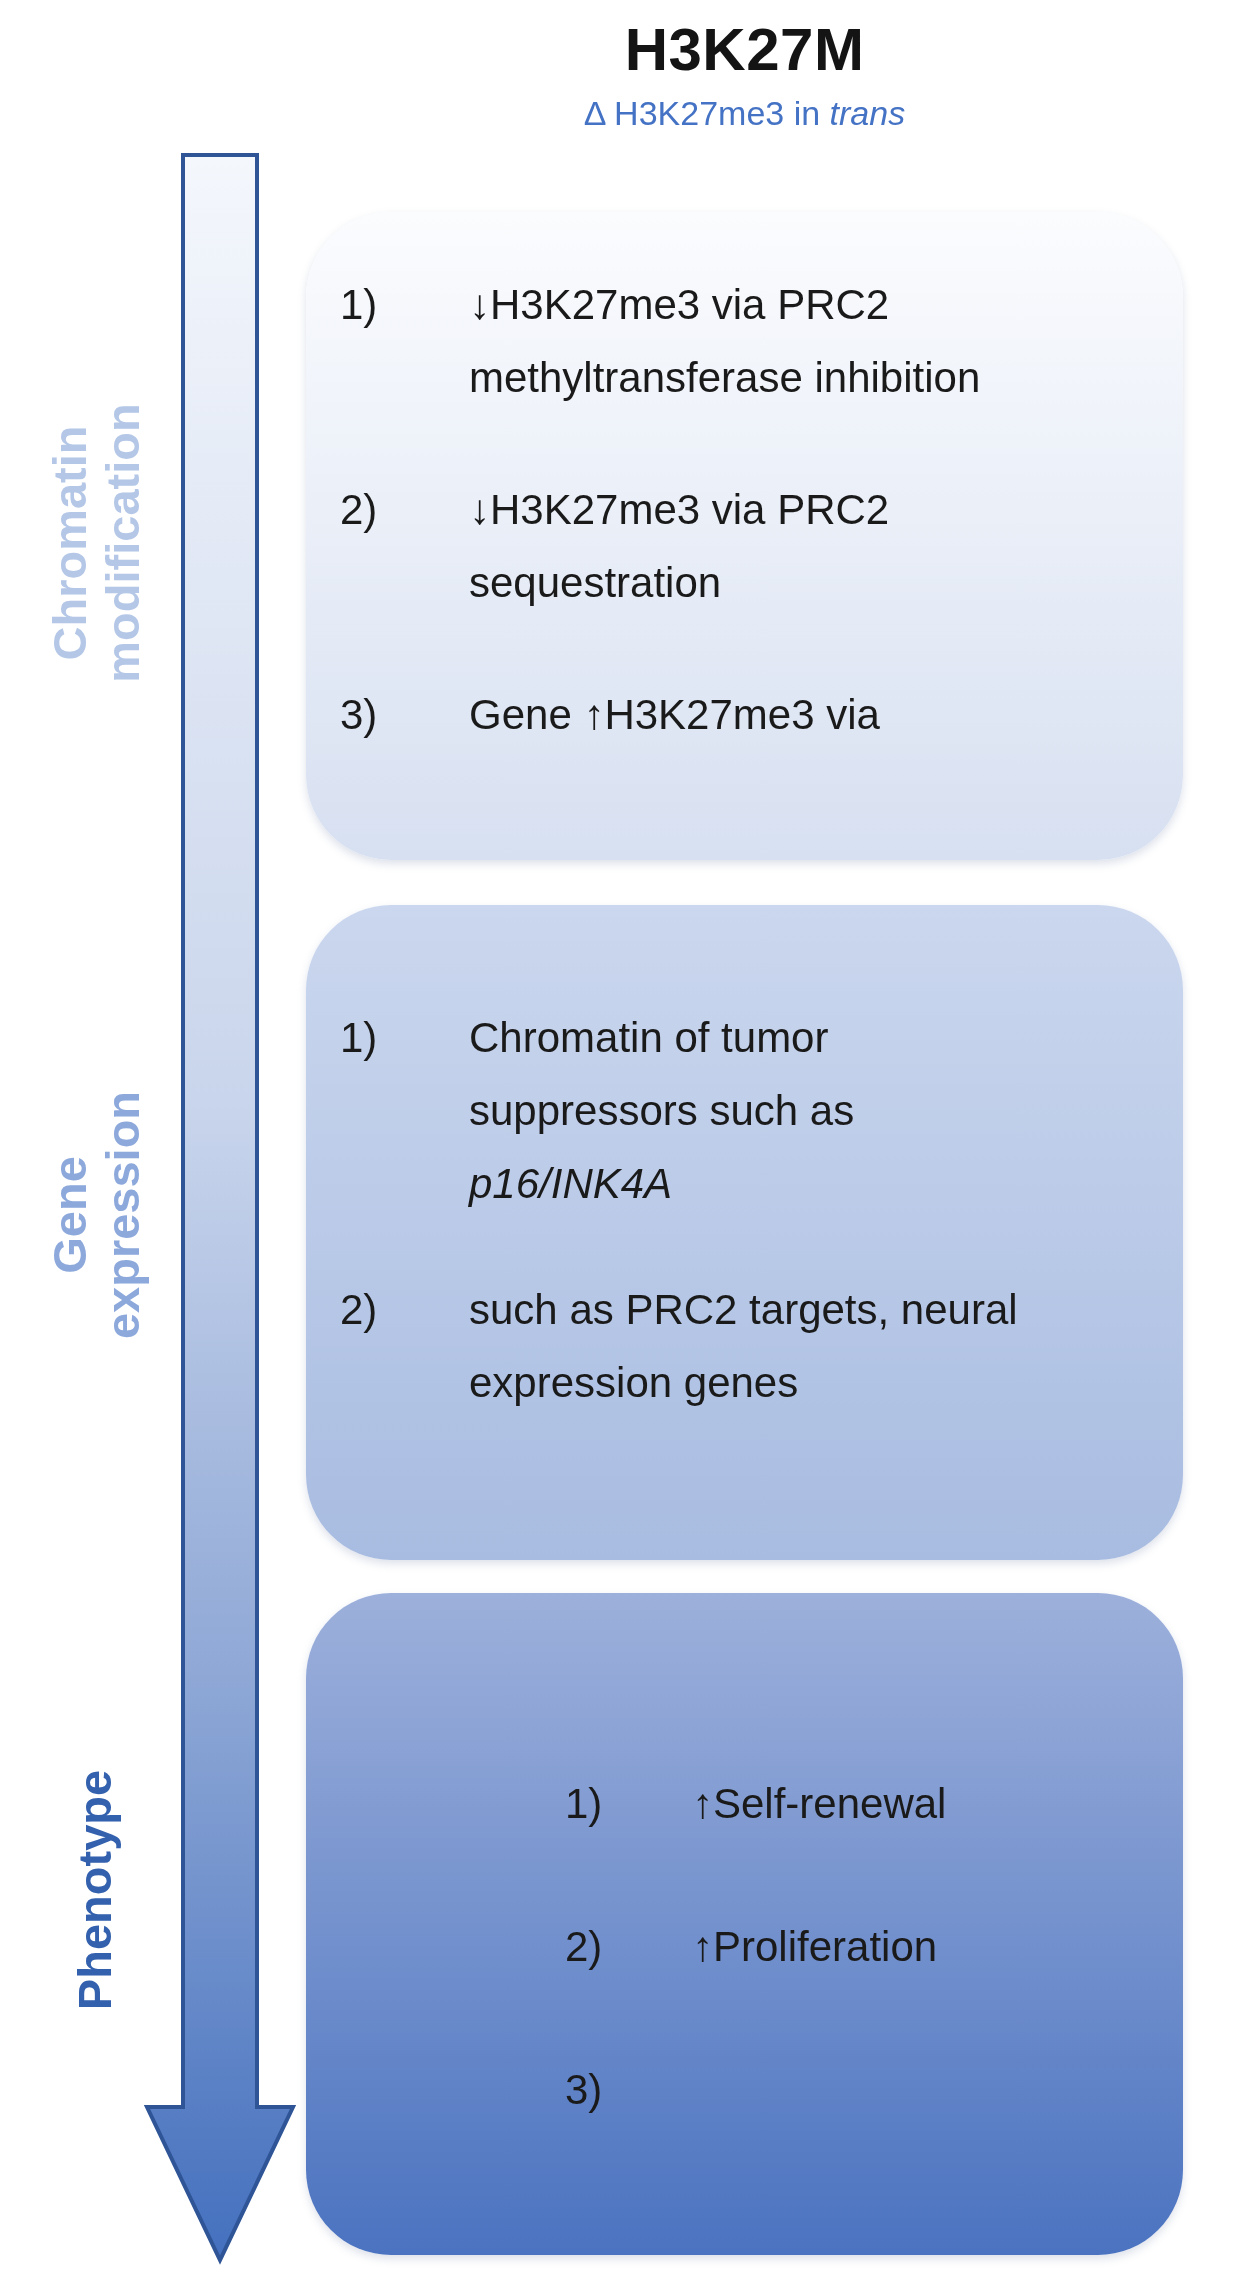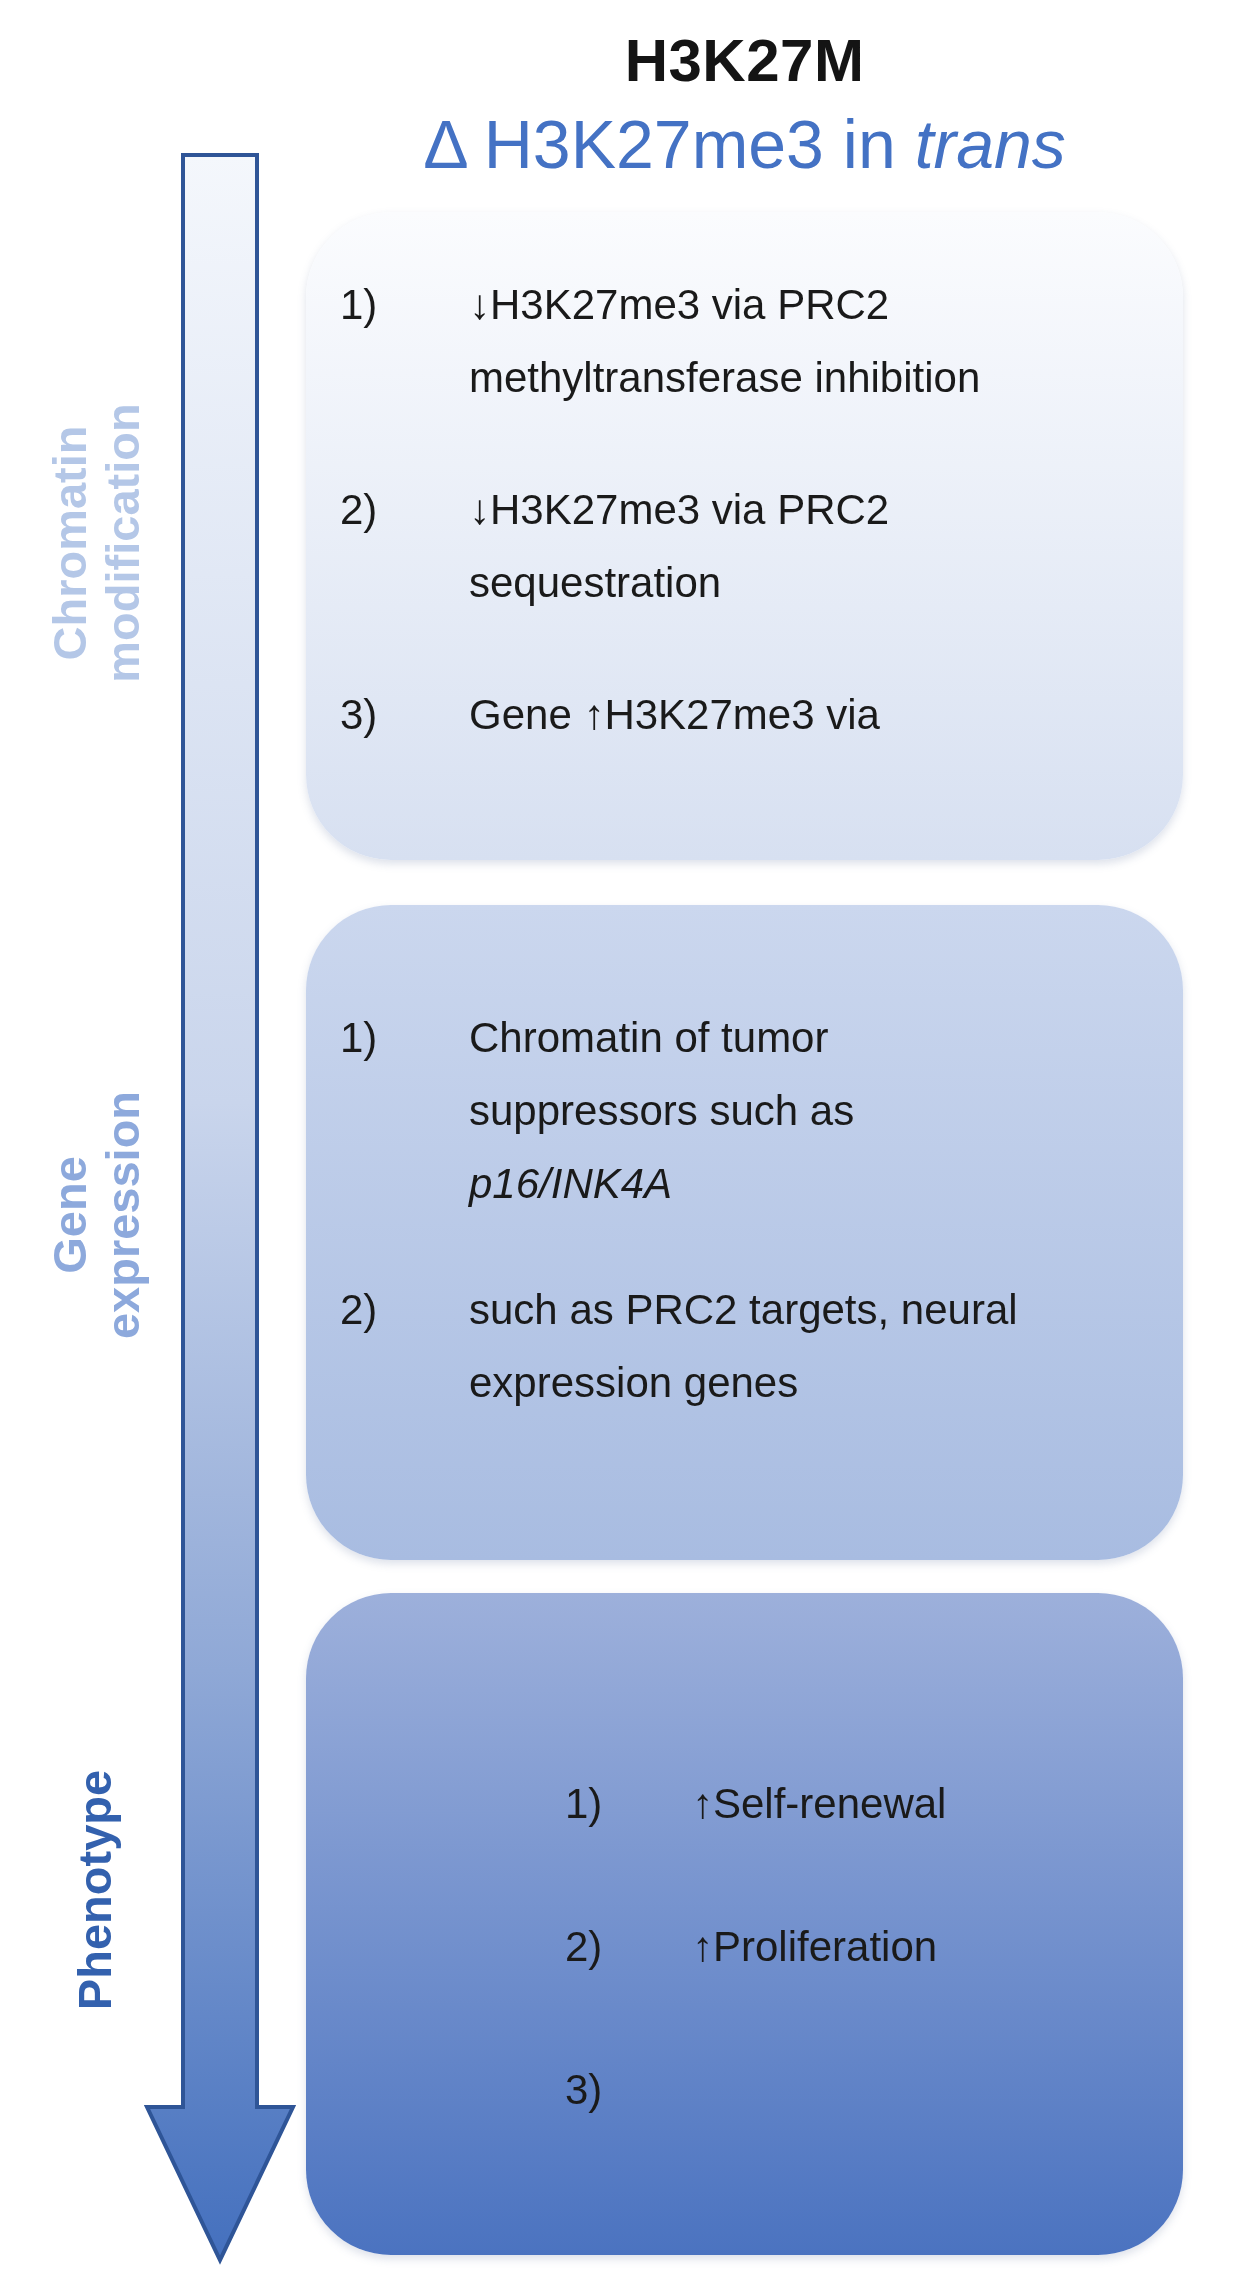--- a/index.html
+++ b/index.html
@@ -1,22 +1,22 @@
 <!DOCTYPE html>
 <html><head>
 <meta charset="utf-8">
 <style>
   html,body { margin:0; padding:0; background:#ffffff; }
   .canvas {
     position:relative; width:1243px; height:2273px; background:#ffffff;
     font-family:"Liberation Sans","DejaVu Sans",sans-serif; overflow:hidden;
   }
-  .header { position:absolute; left:306px; top:26px; width:877px; text-align:center; }
+  .header { position:absolute; left:306px; top:15px; width:877px; text-align:center; }
   .title { font-size:60px; font-weight:bold; color:#141414; line-height:1.15; letter-spacing:0.5px; }
-  .subtitle { font-size:68px; color:#4472C4; line-height:1.15; margin-top:10px; }
+  .subtitle { font-size:34px; color:#4472C4; line-height:1.15; margin-top:10px; }
   .italic { font-style:italic; }
 
   .arrow-svg { position:absolute; left:0; top:0; width:1243px; height:2273px; }
 
   .side-label {
     position:absolute; transform:translate(-50%,-50%) rotate(-90deg);
     transform-origin:center center; font-weight:bold; font-size:47px;
     line-height:1.12; text-align:center; white-space:pre-line;
   }
   .label-chromatin { left:97px; top:543px;  color:#B4C7E7; }

